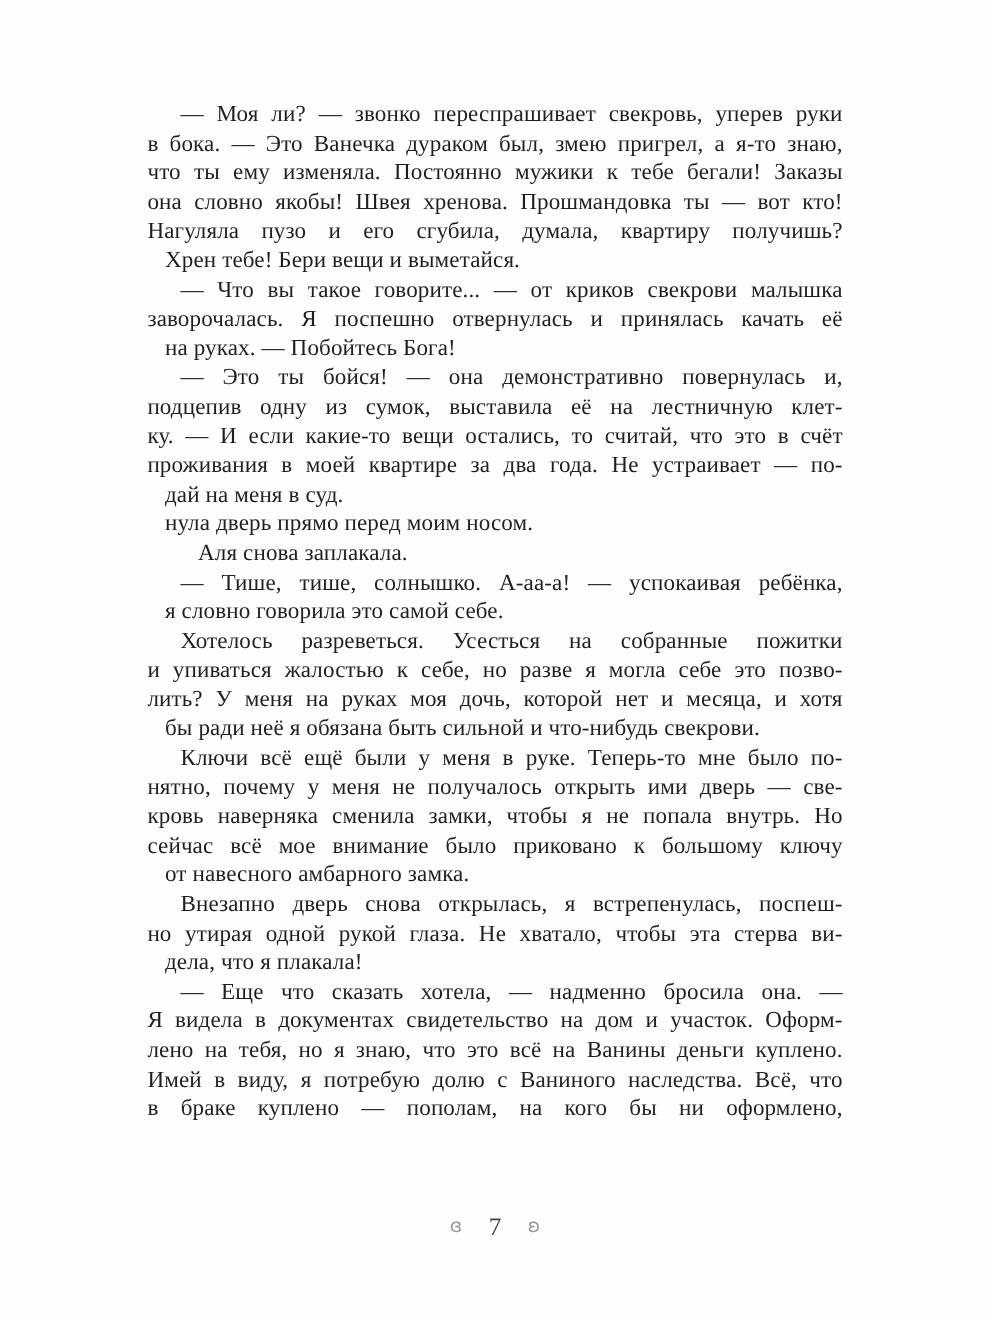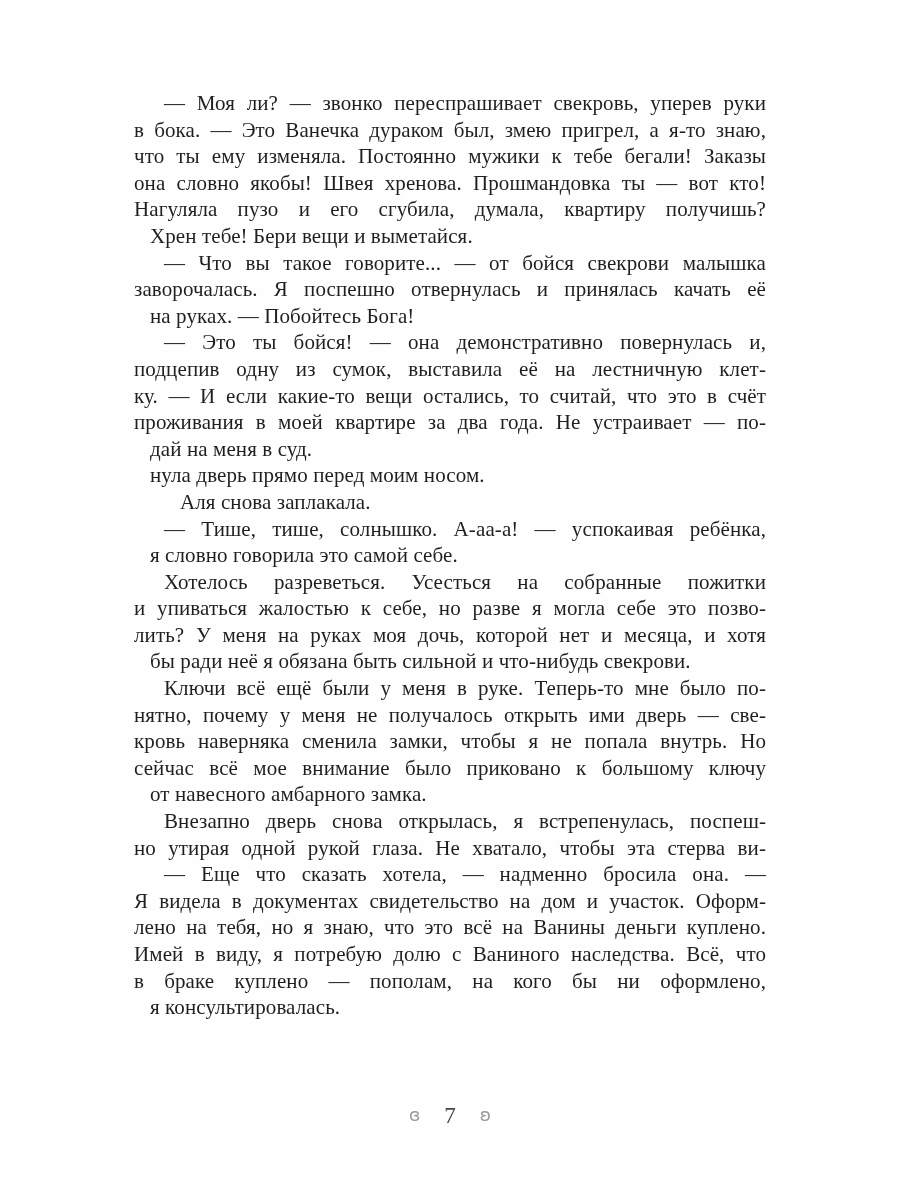--- a/index.html
+++ b/index.html
@@ -69,21 +69,21 @@
   <div class="text-block">
       <div class="para">
         <div class="line first">— Моя ли? — звонко переспрашивает свекровь, уперев руки</div>
         <div class="line">в бока. — Это Ванечка дураком был, змею пригрел, а я-то знаю,</div>
         <div class="line">что ты ему изменяла. Постоянно мужики к тебе бегали! Заказы</div>
         <div class="line">она словно якобы! Швея хренова. Прошмандовка ты — вот кто!</div>
         <div class="line">Нагуляла пузо и его сгубила, думала, квартиру получишь?</div>
         <div class="line last">Хрен тебе! Бери вещи и выметайся.</div>
       </div>
       <div class="para">
-        <div class="line first">— Что вы такое говорите... — от бойся свекрови малышка</div>
+        <div class="line first">— Что вы такое говорите... — от криков свекрови малышка</div>
         <div class="line">заворочалась. Я поспешно отвернулась и принялась качать её</div>
         <div class="line last">на руках. — Побойтесь Бога!</div>
       </div>
       <div class="para">
         <div class="line first">— Это ты бойся! — она демонстративно повернулась и,</div>
         <div class="line">подцепив одну из сумок, выставила её на лестничную клет-</div>
         <div class="line">ку. — И если какие-то вещи остались, то считай, что это в счёт</div>
         <div class="line">проживания в моей квартире за два года. Не устраивает — по-</div>
         <div class="line last">дай на меня в суд.</div>
       </div>
@@ -106,28 +106,28 @@
       <div class="para">
         <div class="line first">Ключи всё ещё были у меня в руке. Теперь-то мне было по-</div>
         <div class="line">нятно, почему у меня не получалось открыть ими дверь — све-</div>
         <div class="line">кровь наверняка сменила замки, чтобы я не попала внутрь. Но</div>
         <div class="line">сейчас всё мое внимание было приковано к большому ключу</div>
         <div class="line last">от навесного амбарного замка.</div>
       </div>
       <div class="para">
         <div class="line first">Внезапно дверь снова открылась, я встрепенулась, поспеш-</div>
         <div class="line">но утирая одной рукой глаза. Не хватало, чтобы эта стерва ви-</div>
+        <div class="line last">дела, что я плакала!</div>
       </div>
       <div class="para">
         <div class="line first">— Еще что сказать хотела, — надменно бросила она. —</div>
         <div class="line">Я видела в документах свидетельство на дом и участок. Оформ-</div>
         <div class="line">лено на тебя, но я знаю, что это всё на Ванины деньги куплено.</div>
         <div class="line">Имей в виду, я потребую долю с Ваниного наследства. Всё, что</div>
         <div class="line">в браке куплено — пополам, на кого бы ни оформлено,</div>
-        <div class="line last">я консультировалась.</div>
       </div>
     </div>
   <div class="footer">
     <span class="ornament">ɞ</span>
     <span class="page-number">7</span>
     <span class="ornament">ʚ</span>
   </div>
 </div>
 
 </body></html>

